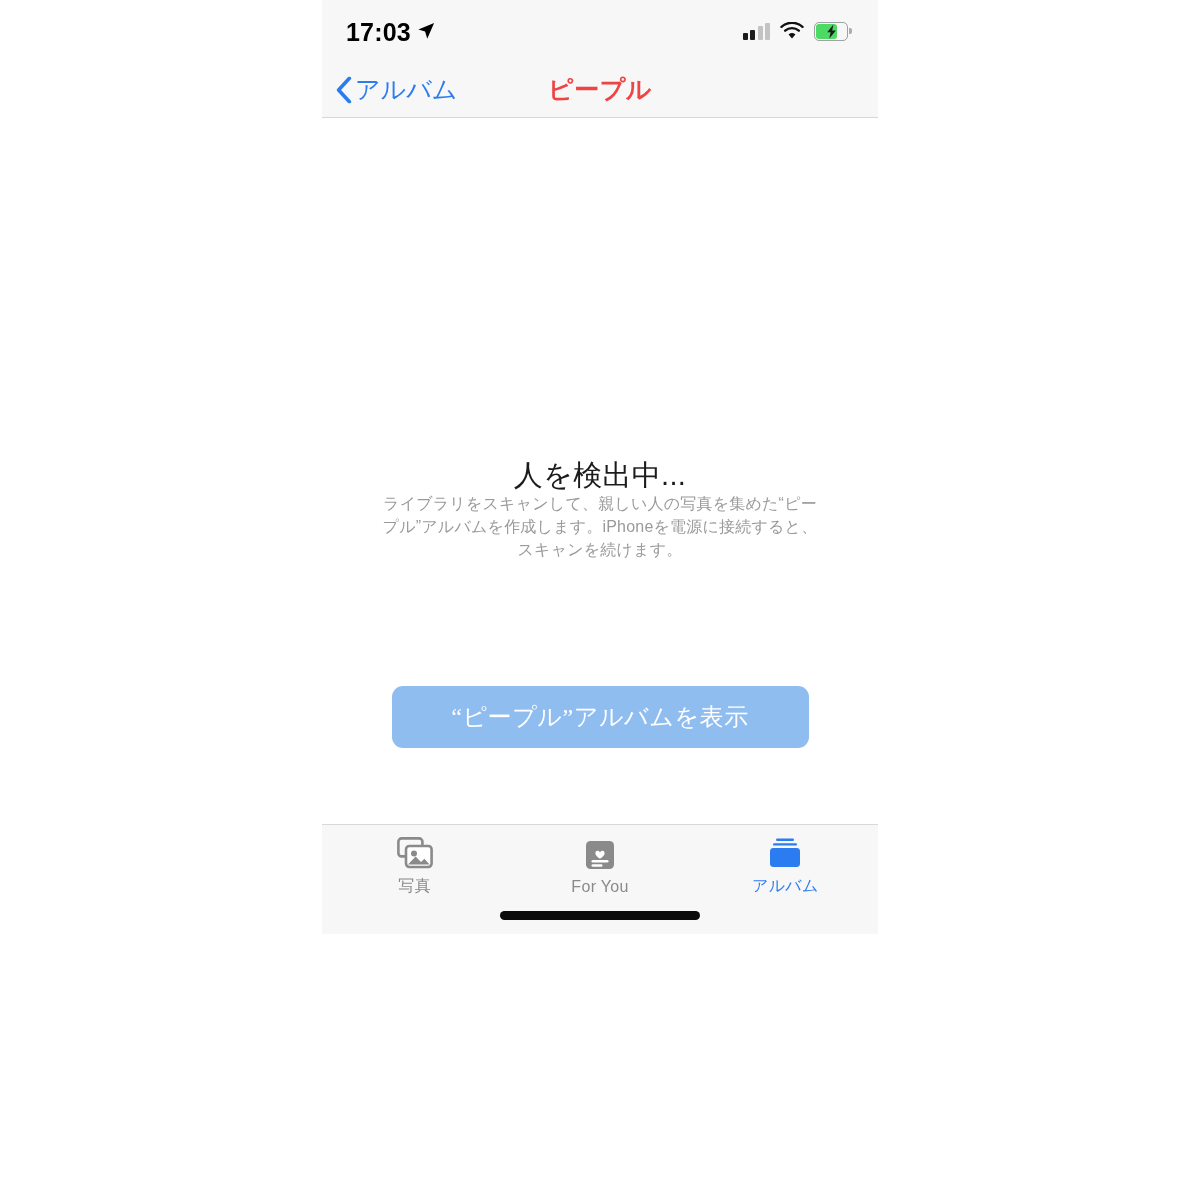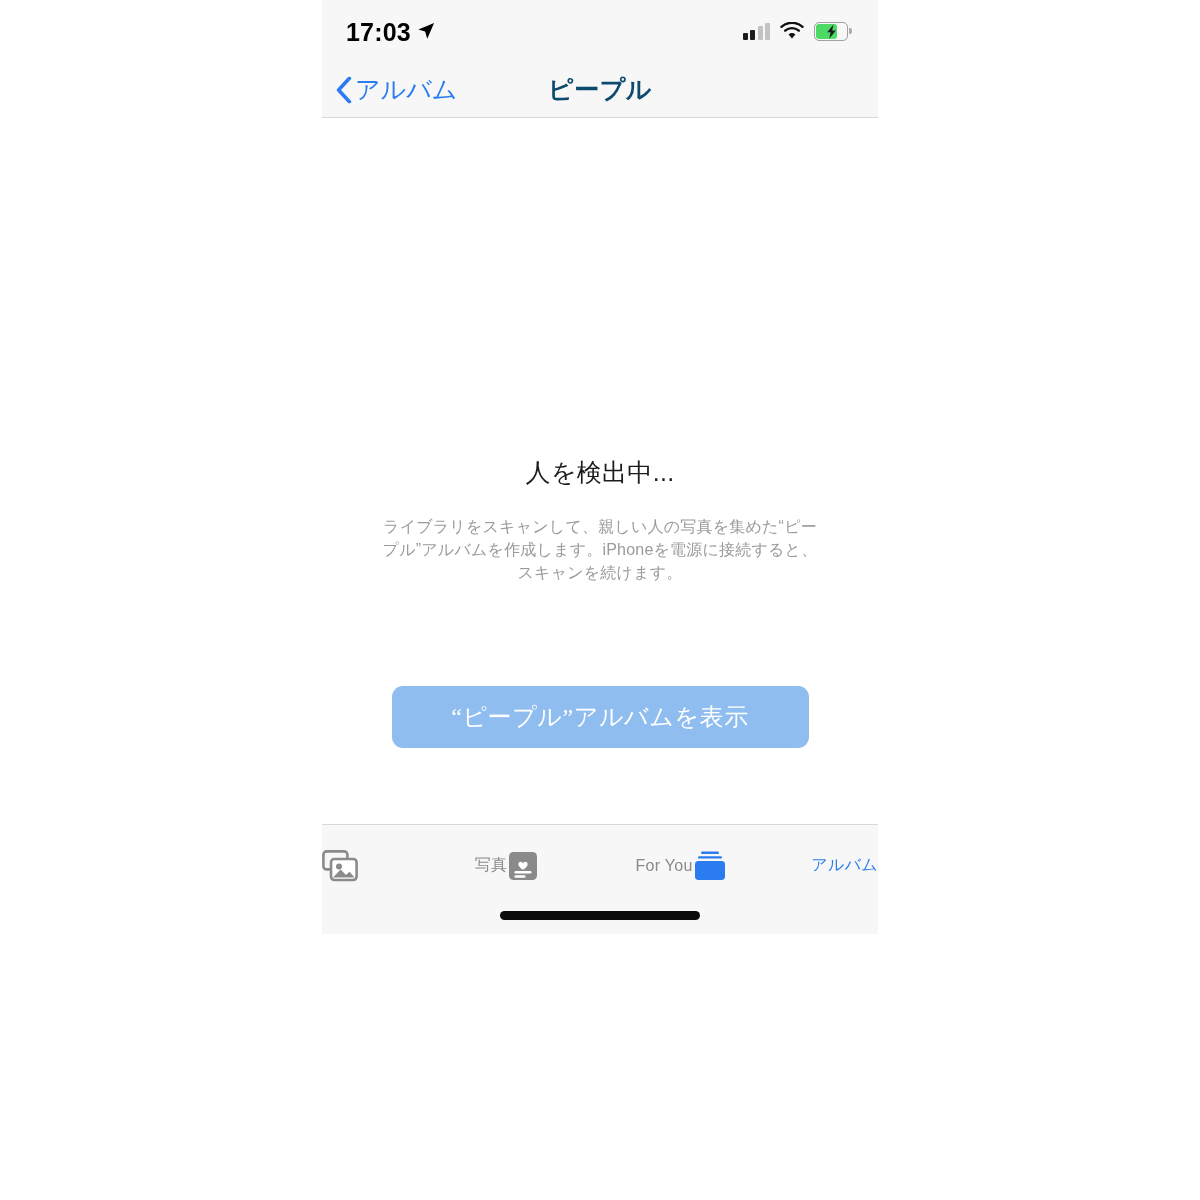--- a/index.html
+++ b/index.html
@@ -73,37 +73,37 @@
   .back-btn {
     position: absolute; left: 14px; top: 50%;
     transform: translateY(-50%);
     display: flex; align-items: center; gap: 3px;
     color: #2b7cf0; cursor: pointer;
   }
   .chev { width: 16px; height: 27px; display: block; }
   .back-label { font-size: 25px; color: #2b7cf0; line-height: 1; padding-bottom: 2px; }
   .nav-title {
     width: 100%; text-align: center;
-    font-size: 25px; font-weight: 700; color: #0c4a6e;
+    font-size: 25px; font-weight: 700; color: #ef4444;
     letter-spacing: 0.5px;
   }
 
   
   .content {
     position: absolute; left: 0; top: 119px;
     width: 100%; bottom: 110px;
     background: #ffffff;
   }
   .empty-block {
     position: absolute; left: 0; right: 0; top: 338px;
     text-align: center; padding: 0 54px;
   }
   .empty-title {
-    font-size: 25px; color: #1b1b1b;
-    line-height: 1.25; margin-bottom: 28px;
+    font-size: 29px; color: #1b1b1b;
+    line-height: 1.25; margin-bottom: 0;
     letter-spacing: 0.3px;
   }
   .empty-desc {
     font-size: 16px; color: #9a9a9a;
     line-height: 1.42; letter-spacing: 0.2px;
   }
 
   .cta-wrap {
     position: absolute; left: 0; right: 0; bottom: 76px;
     display: flex; justify-content: center;
@@ -119,22 +119,22 @@
 
   
   .tabbar {
     position: absolute; left: 0; bottom: 0;
     width: 100%; height: 110px;
     background: #f7f7f7;
     border-top: 1px solid #d8d8d8;
   }
   .tabs { display: flex; height: 74px; padding-top: 7px; }
   .tab {
-    flex: 1; display: flex; flex-direction: row;
-    align-items: center; justify-content: space-between;
+    flex: 1; display: flex; flex-direction: column;
+    align-items: center; justify-content: center;
     gap: 4px; cursor: pointer;
   }
   .tab-icon { height: 38px; display: flex; align-items: center; justify-content: center; }
   .tab-label { font-size: 16px; color: #8a8a8a; letter-spacing: 0.3px; }
   .tab.active .tab-label { color: #2b7cf0; }
   .home-indicator {
     position: absolute; left: 50%; transform: translateX(-50%);
     bottom: 14px; width: 200px; height: 9px;
     background: #0b0b0b; border-radius: 5px;
   }

